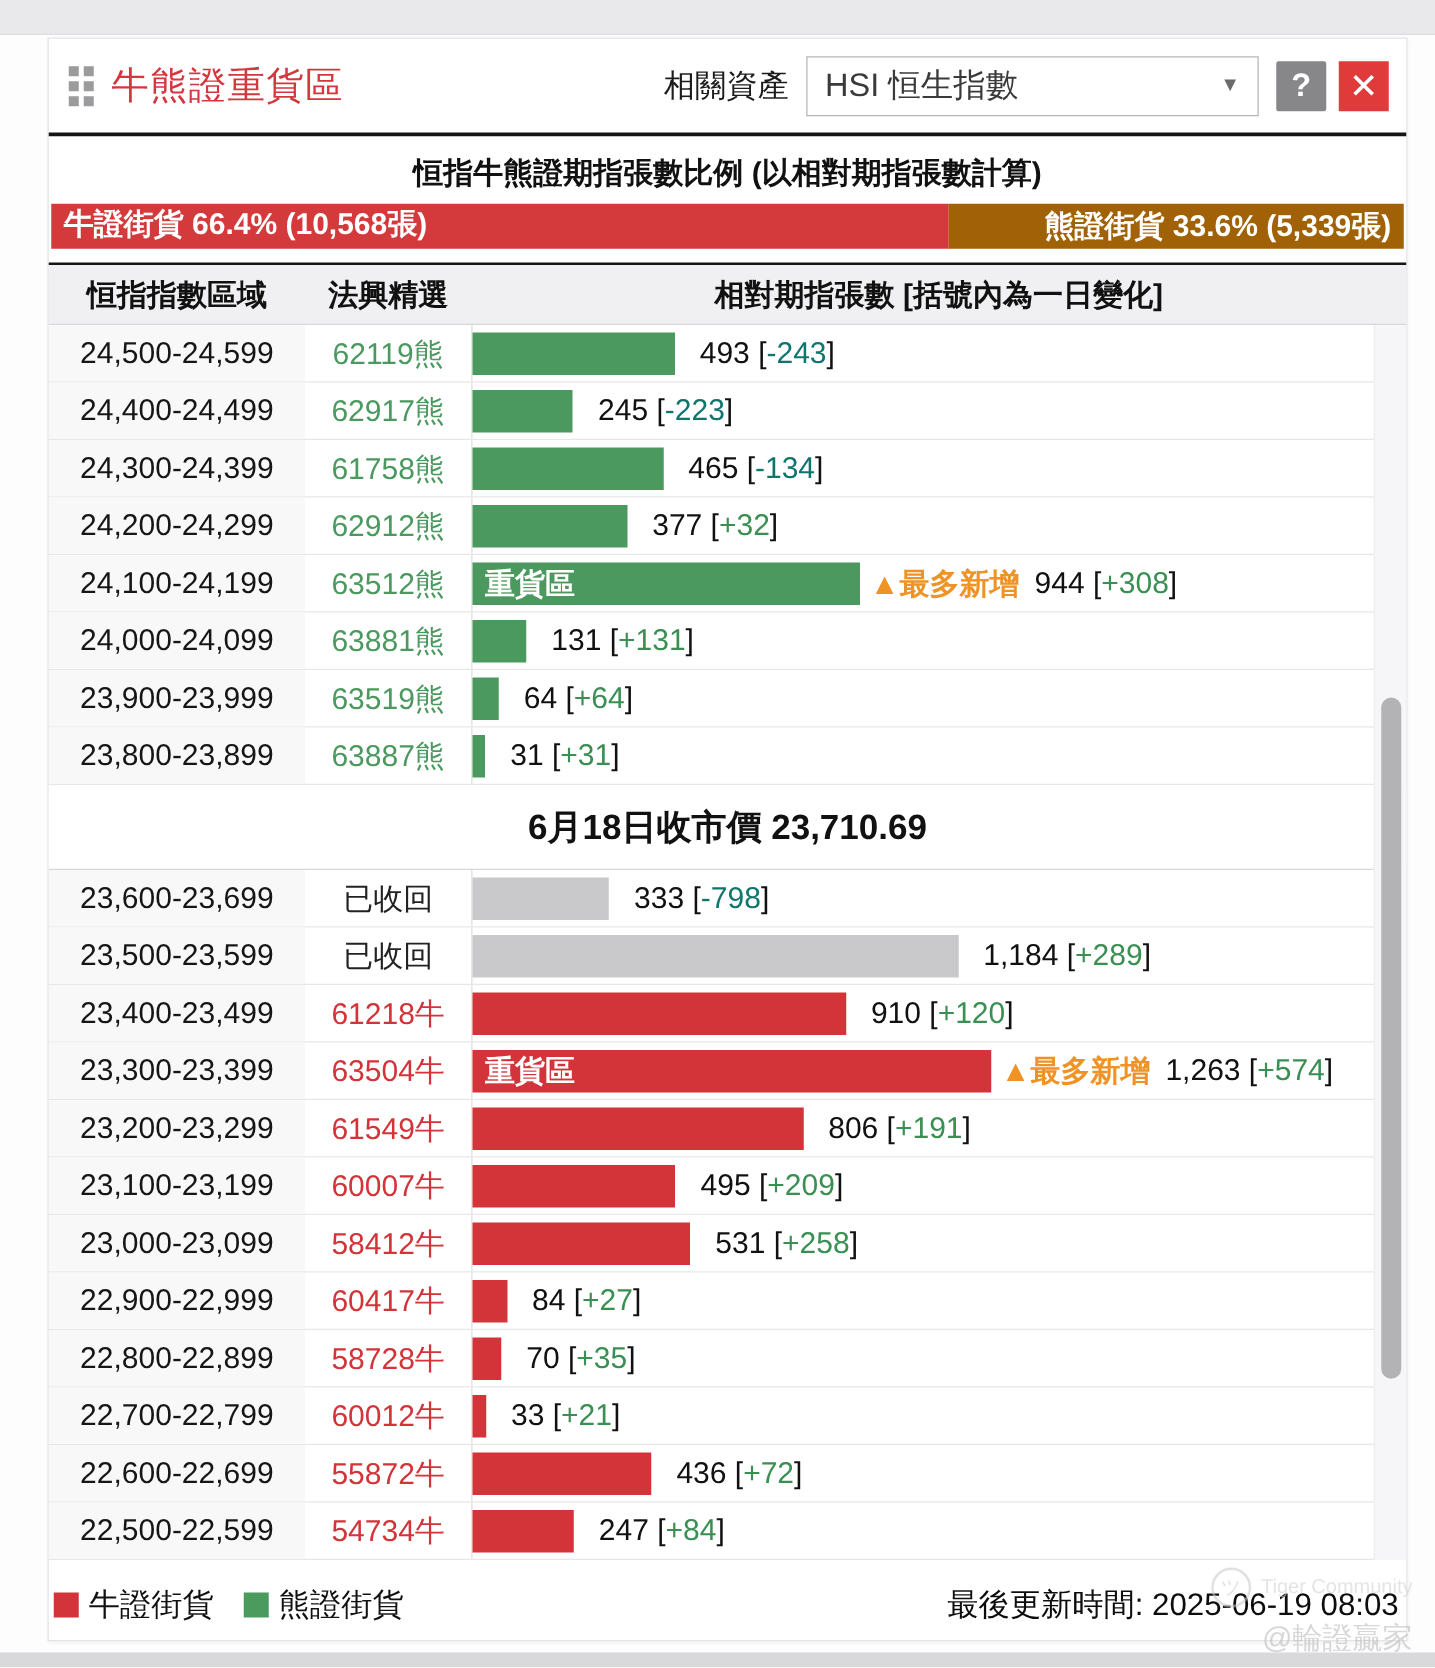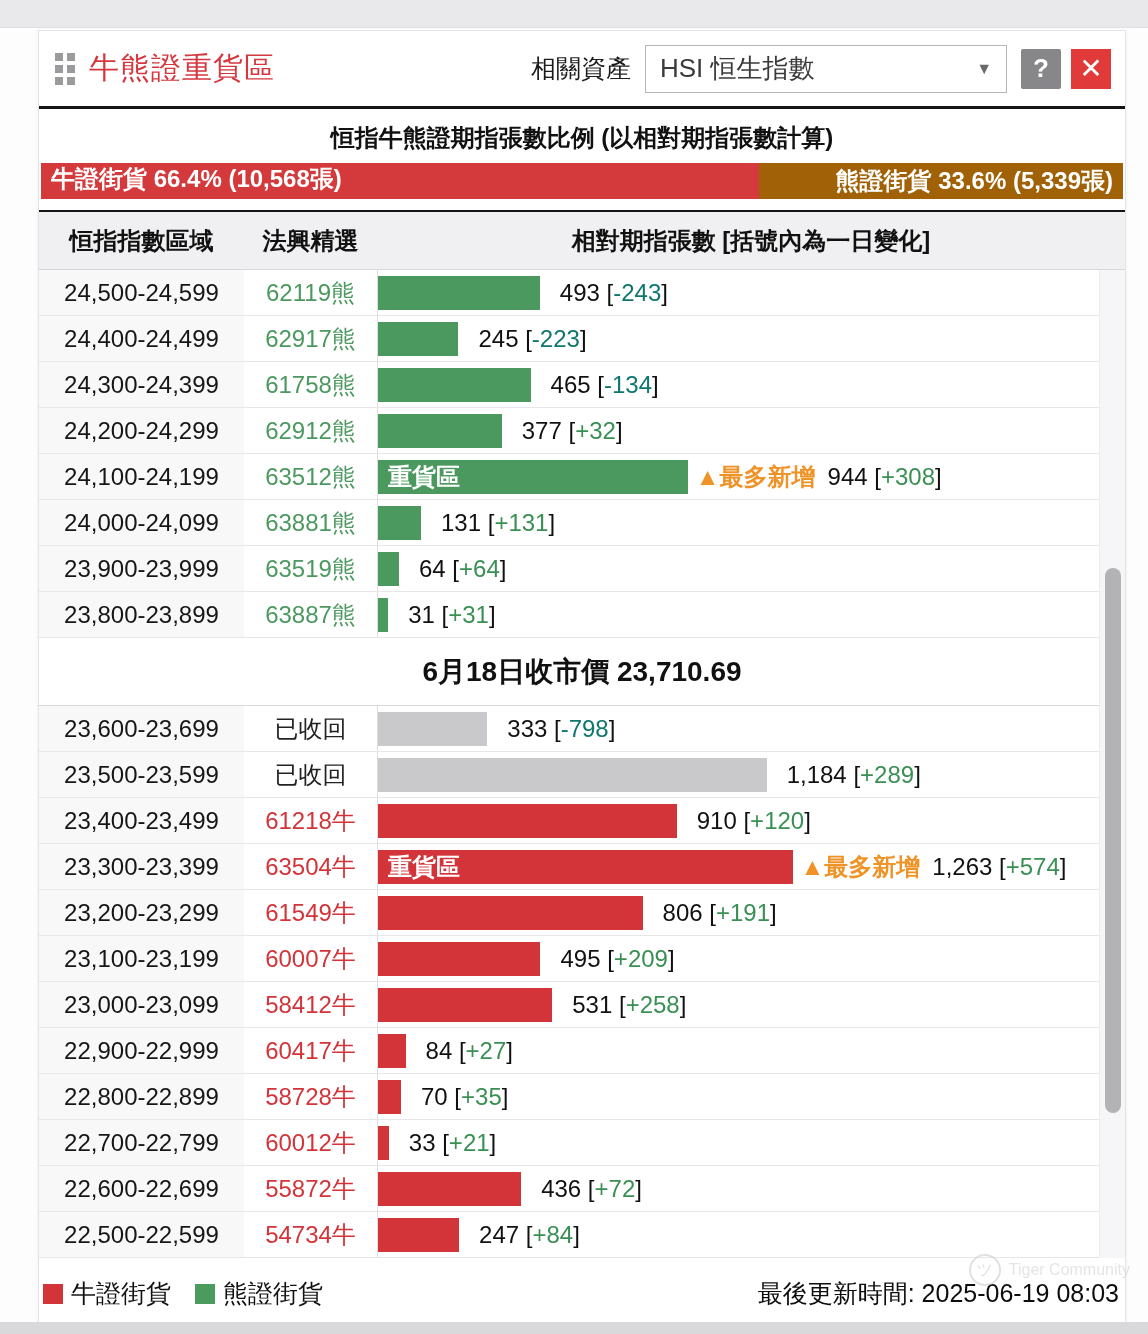--- a/index.html
+++ b/index.html
@@ -37,21 +37,21 @@
   .close-btn { background:#e03a3a; font-size:28px; }
 
   
   .ratio-title { text-align:center; font-size:24px; font-weight:bold; padding:13px 0 9px; }
   .ratio-bar { display:flex; height:36px; margin:0 2px; font-size:24px; font-weight:bold; color:#fff; }
   .ratio-bull { background:#d43a3c; display:flex; align-items:flex-start; padding-left:10px; white-space:nowrap; overflow:visible; }
   .ratio-bear { background:#a16207; flex:1; display:flex; align-items:center; justify-content:flex-end; padding-right:10px; white-space:nowrap; }
   .black-line { height:2px; background:#151515; margin-top:11px; }
 
   
-  .table-header { display:flex; height:58px; background:#f0f0f2; border-bottom:1px solid #d8d8da; font-weight:bold; font-size:24px; }
+  .table-header { display:flex; height:48px; background:#f0f0f2; border-bottom:1px solid #d8d8da; font-weight:bold; font-size:24px; }
   .table-header .h1 { width:205px; display:flex; align-items:center; justify-content:center; }
   .table-header .h2 { width:133px; display:flex; align-items:center; justify-content:center; }
   .table-header .h3 { flex:1; display:flex; align-items:center; justify-content:center; }
 
   .rows { position:relative; }
   .row { display:flex; height:46px; border-bottom:1px solid #e7e7e9; }
   .cell { display:flex; align-items:center; }
   .range { width:205px; background:#f8f8f9; justify-content:center; font-size:24px; color:#161616; }
   .code { width:133px; justify-content:center; font-size:24px; }
   .code.bear { color:#4c9960; }
@@ -442,15 +442,16 @@
     </div>
     <div class="updated">最後更新時間: 2025-06-19 08:03</div>
   </div>
 </div>
 
 <div class="watermark">
   <div class="wm-row1">
     <span class="wm-logo">ツ</span>
     <span class="wm-brand">Tiger Community</span>
   </div>
+  <div class="wm-handle">@輪證贏家</div>
 </div>
 
 <div class="bottom-strip"></div>
 
 </body></html>

